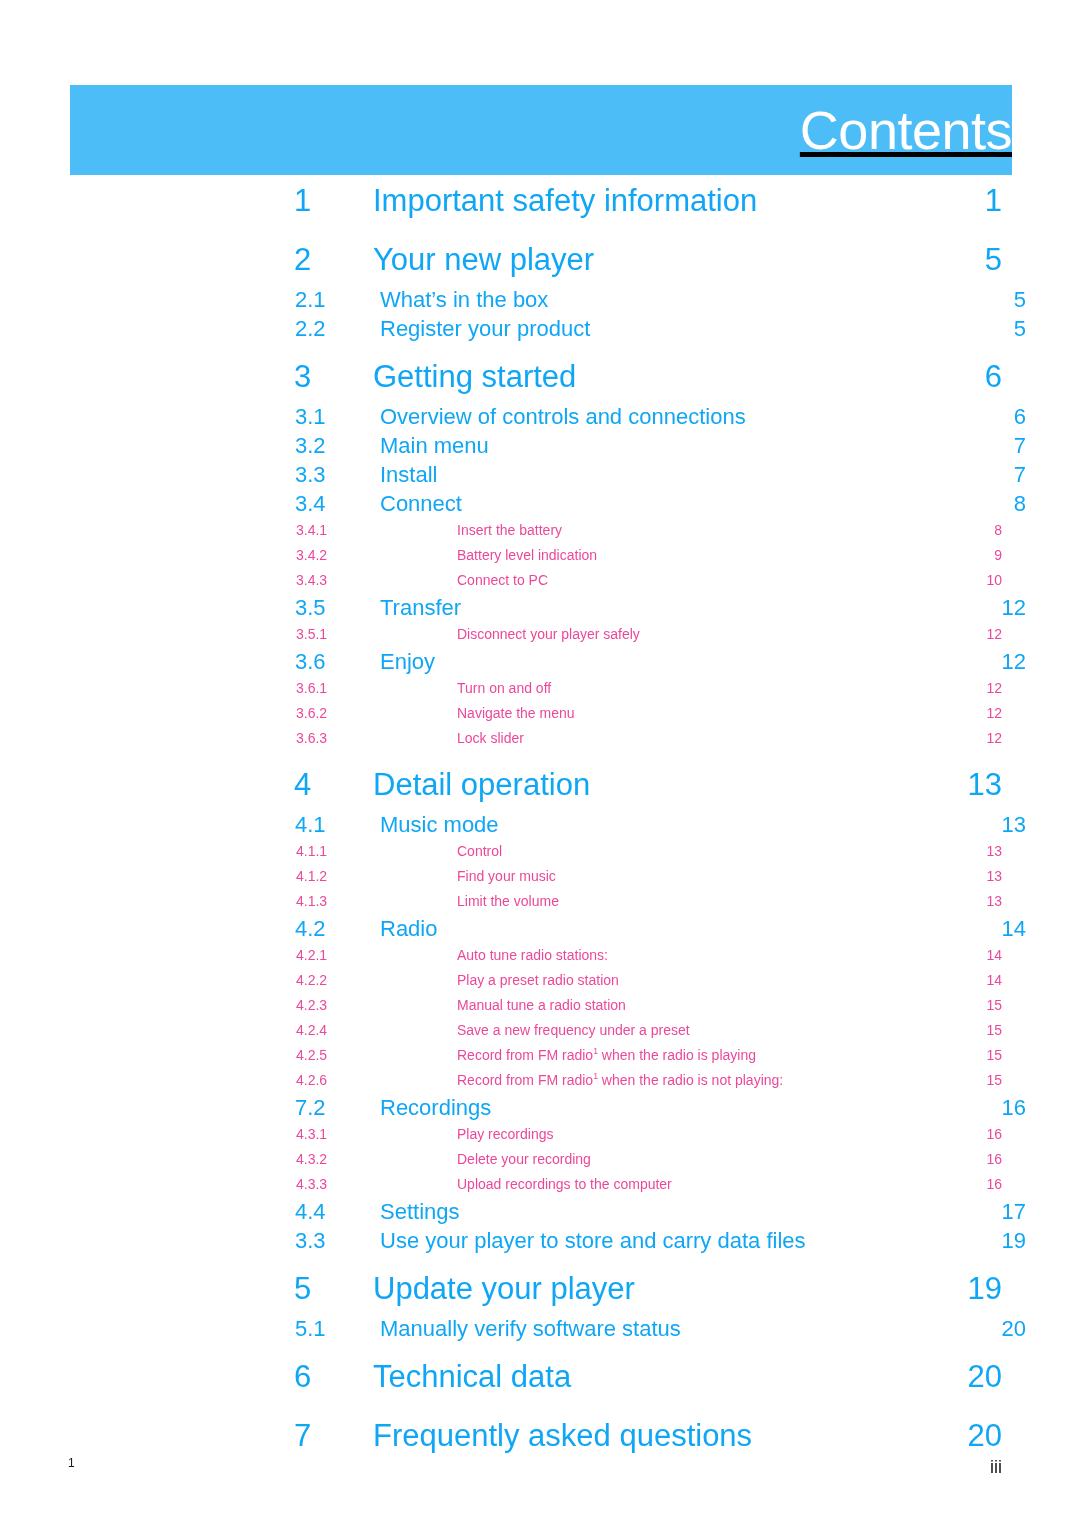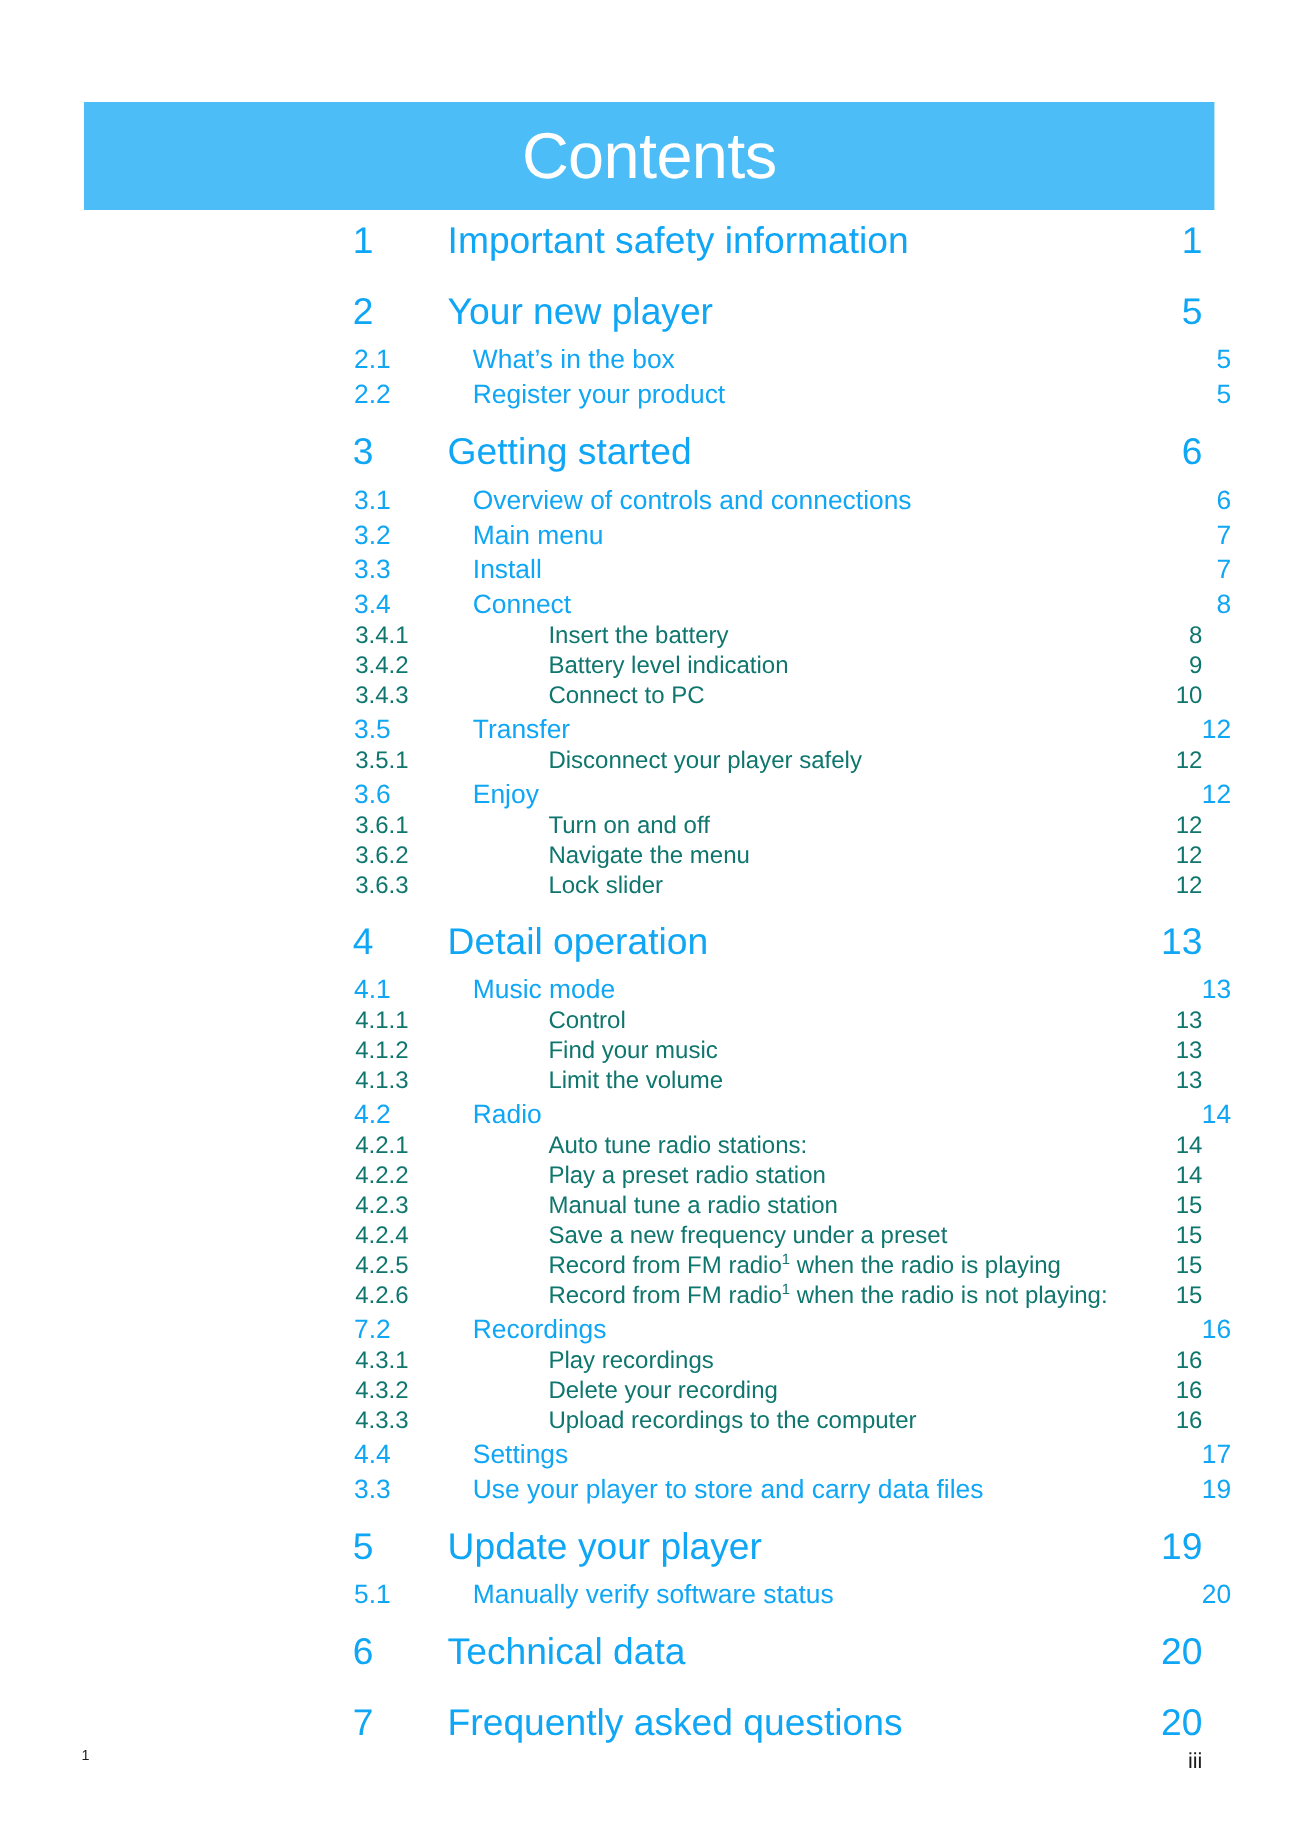--- a/index.html
+++ b/index.html
@@ -25,21 +25,22 @@
   
   .header-band {
     position: absolute;
     left: 70px;
     top: 85px;
     width: 942px;
     height: 90px;
     background: #4dbdf7;
     display: flex;
     align-items: center;
-    justify-content: center;
+    justify-content: flex-end;
+    text-decoration: underline;
   }
   .header-title {
     color: #ffffff;
     font-size: 54px;
     font-weight: 400;
     letter-spacing: -0.5px;
     line-height: 1;
     white-space: nowrap;
   }
 
@@ -85,28 +86,28 @@
 
   
   .lvl2 {
     height: 29px;
     line-height: 29px;
     font-size: 22px;
     color: #0fa6f5;
     padding-left: 24px;
   }
   .lvl2 .num  { left: 295px; }
-  .lvl2 .label{ left: 394px; }
+  .lvl2 .label{ left: 380px; }
 
   
   .lvl3 {
     height: 25px;
     line-height: 25px;
-    font-size: 20px;
-    color: #0f766e;
+    font-size: 14px;
+    color: #ec4899;
   }
   .lvl3 .num  { left: 296px; }
   .lvl3 .label{ left: 412px; margin-left: 45px; }
 
   sup.fn {
     font-size: 0.62em;
     vertical-align: super;
     line-height: 0;
   }
 

